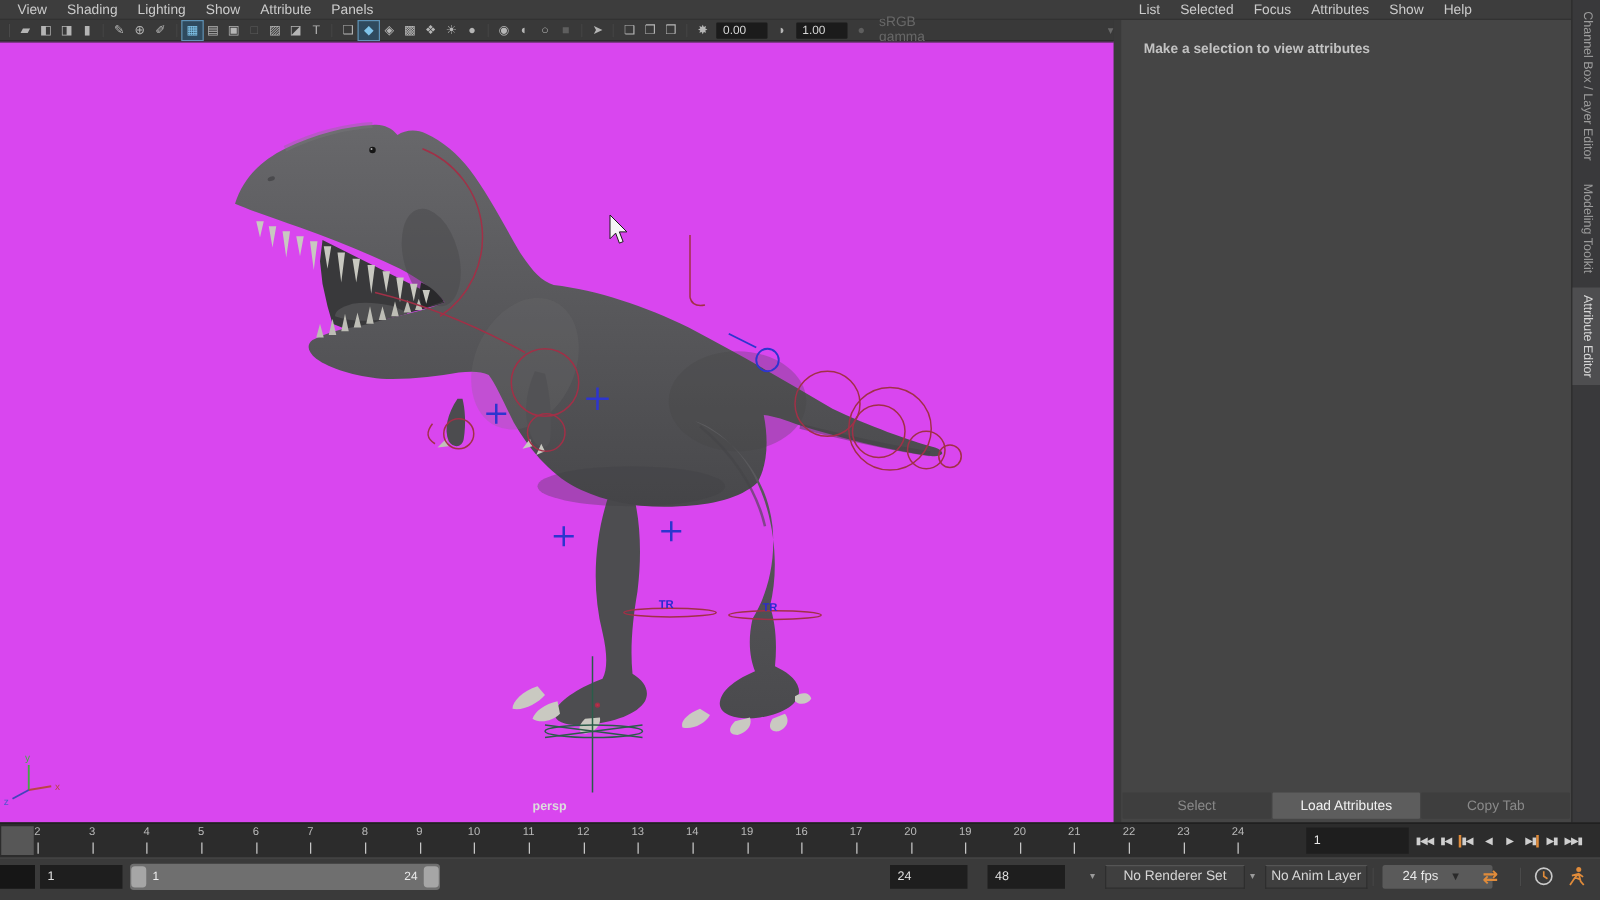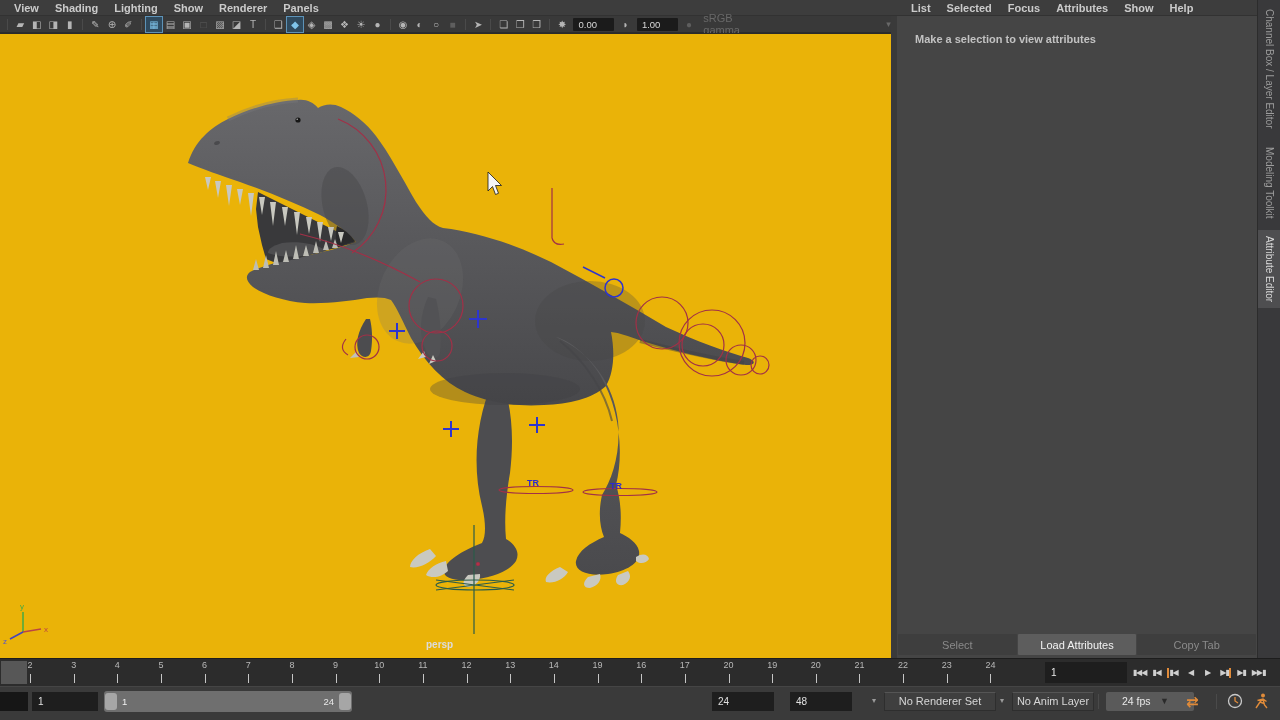--- a/index.html
+++ b/index.html
@@ -4,35 +4,35 @@
 <style>
   html,body{margin:0;padding:0;background:#222;}
   *{box-sizing:border-box;font-family:"Liberation Sans","DejaVu Sans",sans-serif;}
   .app{position:relative;width:1280px;height:720px;background:#3a3a3a;overflow:hidden;}
 
   
   .topbar{position:absolute;left:0;top:0;width:1280px;height:16px;background:#3d3d3d;border-bottom:1px solid #323232;}
   .menubar{position:absolute;top:0;height:16px;display:flex;align-items:center;}
   .menubar.vp{left:6px;}
   .menubar.ae{left:903px;justify-content:space-between;}
-  .menu-item{padding:1px 8px;font-size:11px;color:#cbcbcb;white-space:nowrap;cursor:default;font-weight:bold;}
+  .menu-item{padding:1px 8px;font-size:11px;color:#cbcbcb;white-space:nowrap;cursor:default;}
 
   
   .toolbar{position:absolute;left:0;top:16px;width:891px;height:17px;background:#393939;display:flex;align-items:center;padding-left:3px;border-bottom:1px solid #2c2c2c;}
   .tb{display:inline-block;}
   .tb.icon{width:16px;height:15px;line-height:15px;text-align:center;font-size:10px;color:#b5b5b5;margin:0 .5px;}
   .tb.icon.hl{background:#2f4a5e;outline:1px solid #5d93b8;color:#7fc4ea;}
   .tb.icon.dim{color:#5e5e5e;}
   .tb.sep{width:1px;height:11px;background:#272727;border-right:1px solid #4a4a4a;margin:0 4px;}
   .tb.field{width:42px;height:13px;line-height:13px;background:#1b1b1b;color:#d8d8d8;font-size:9.5px;padding-left:5px;margin:0 3px;border-radius:1px;}
   .tb.ddlabel{color:#686868;font-size:11px;padding:0 4px 0 6px;}
   .tb.caret{color:#686868;font-size:9px;padding-left:112px;}
 
   
-  .viewport{position:absolute;left:0;top:33px;width:891px;height:625px;background:#eab308;border-top:1px solid #2a2a2a;}
+  .viewport{position:absolute;left:0;top:33px;width:891px;height:625px;background:#d946ef;border-top:1px solid #2a2a2a;}
   .viewport svg{display:block;}
 
   
   .gapcol{position:absolute;left:891px;top:16px;width:6px;height:642px;background:#3a3a3a;}
   .right-panel{position:absolute;left:897px;top:16px;width:360px;height:642px;background:#454545;}
   .ae-msg{padding:17px 0 0 18px;font-size:11px;color:#c2c2c2;font-weight:bold;}
   .ae-buttons{position:absolute;left:0;right:0;bottom:3px;display:flex;gap:1px;padding:0 1px;}
   .ae-buttons button{flex:1;height:21px;font-size:11px;background:#3e3e3e;color:#8a8a8a;border:none;border-radius:1px;}
   .ae-buttons button.primary{background:#5d5d5d;color:#f2f2f2;}
 
@@ -77,21 +77,21 @@
 <body>
 
 <div class="app">
 
   <div class="topbar">
     <div class="menubar vp">
         <div class="menu-item">View</div>
         <div class="menu-item">Shading</div>
         <div class="menu-item">Lighting</div>
         <div class="menu-item">Show</div>
-        <div class="menu-item">Renderer</div>
+        <div class="menu-item">Attribute</div>
         <div class="menu-item">Panels</div>
       </div>
     <div class="menubar ae">
         <div class="menu-item">List</div>
         <div class="menu-item">Selected</div>
         <div class="menu-item">Focus</div>
         <div class="menu-item">Attributes</div>
         <div class="menu-item">Show</div>
         <div class="menu-item">Help</div>
       </div>

